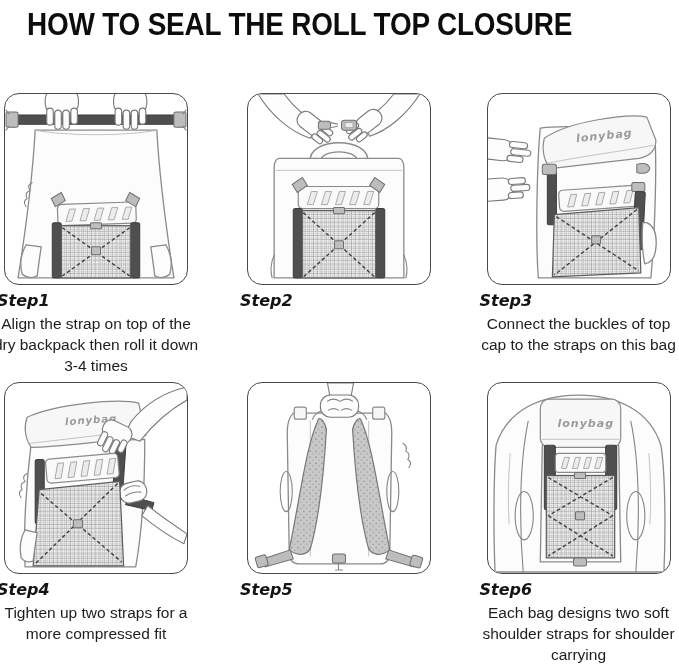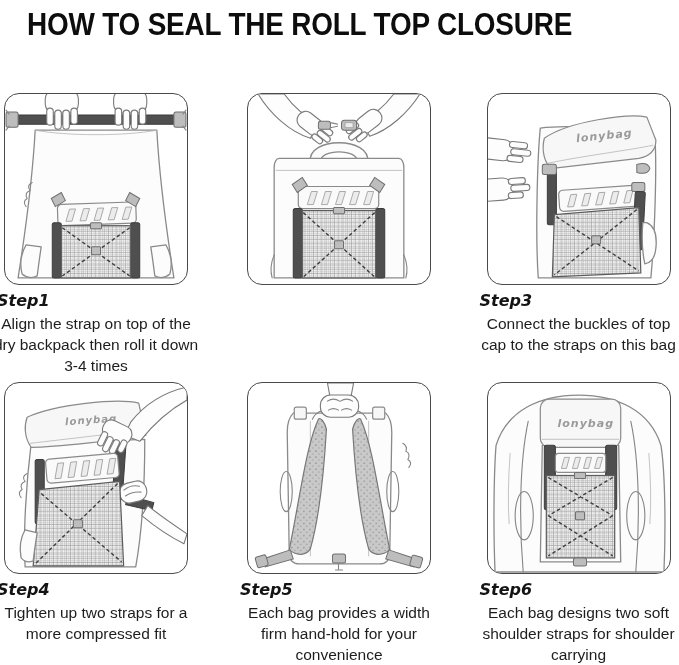--- a/index.html
+++ b/index.html
@@ -171,20 +171,21 @@
         <rect class="dark" x="45" y="114" width="9" height="69" rx="2"></rect>
         <rect class="dark" x="127" y="114" width="9" height="69" rx="2"></rect>
         <rect class="meshbox" x="54" y="116" width="73" height="67"></rect>
         <path class="bungee" d="M55 118 L126 182 M126 118 L55 182"></path>
         <rect class="mid" x="85" y="113" width="11" height="6" rx="1"></rect>
         <rect class="mid" x="86" y="146" width="9" height="8" rx="1"></rect>
         <path class="ln" d="M26 160 q-5 12 -2 23 M155 160 q5 12 2 23"></path>
       </svg>
     </div>
     <div class="copy">
+      <div class="step-label">Step2</div>
     </div>
   </div>
 
   <div class="cell c-right">
     <div class="figure">
       <svg viewBox="0 0 181 189">
         <path class="body-fill" d="M52 34 C49 64 47 142 50 183 L162 183 C166 140 168 70 166 44 C148 35 80 30 52 34 Z"></path>
         <path class="panel-fill" d="M56 44 C80 27 140 19 158 23 L167 46 C167 56 160 62 150 64 L64 74 C56 70 53 56 56 44 Z"></path>
         <path class="faint" d="M59 69 C92 62 140 56 164 51"></path>
         <text class="logo-text" font-size="11" transform="translate(88,48) rotate(-6)">lonybag</text>
@@ -290,21 +291,20 @@
         <rect class="mid" x="162" y="172" width="11" height="11" rx="2" transform="rotate(16 167 177)"></rect>
         <rect class="mid" x="84" y="170" width="13" height="9" rx="2"></rect>
         <path class="ln" d="M90 179 L90 186 M87 186 L94 186"></path>
         <path class="ln" d="M154 60 q5 3 3 8 q5 2 2 8 q5 3 1 8"></path>
         <ellipse class="ln" cx="38" cy="108" rx="6" ry="20"></ellipse>
         <ellipse class="ln" cx="144" cy="108" rx="6" ry="20"></ellipse>
       </svg>
     </div>
     <div class="copy">
       <div class="step-label">Step5</div>
-      <div class="step-desc">Each bag provides a width firm hand-hold for your convenience</div>
     </div>
   </div>
 
   <div class="cell c-right">
     <div class="figure">
       <svg viewBox="0 0 181 189">
         <path class="body-fill" d="M8 62 C19 27 52 12 90 12 C128 12 161 27 172 62 C176 86 177 142 175 188 L7 188 C5 142 6 86 8 62 Z"></path>
         <path class="ln" d="M40 38 C31 80 31 142 35 188 M142 38 C151 80 151 142 147 188"></path>
         <path class="faint" d="M22 70 q-3 40 -1 70 M160 70 q3 40 1 70"></path>
         <path class="body-fill" d="M54 62 L130 62 L132 178 L52 178 Z"></path>

